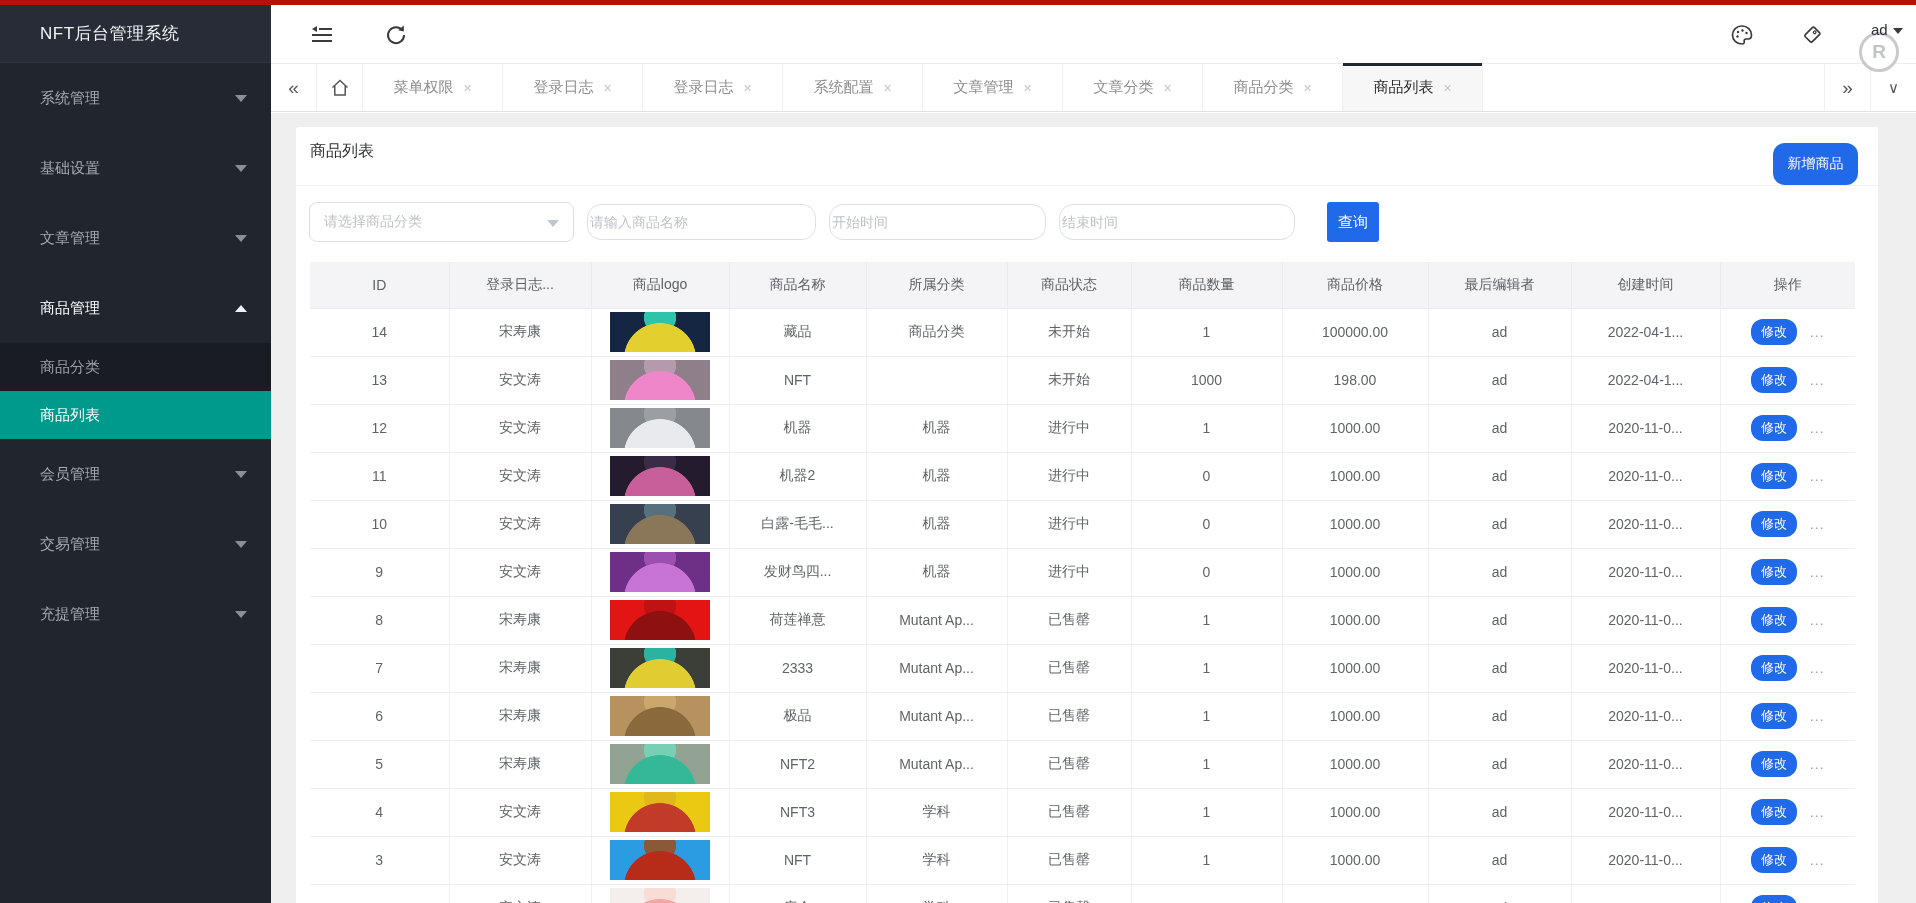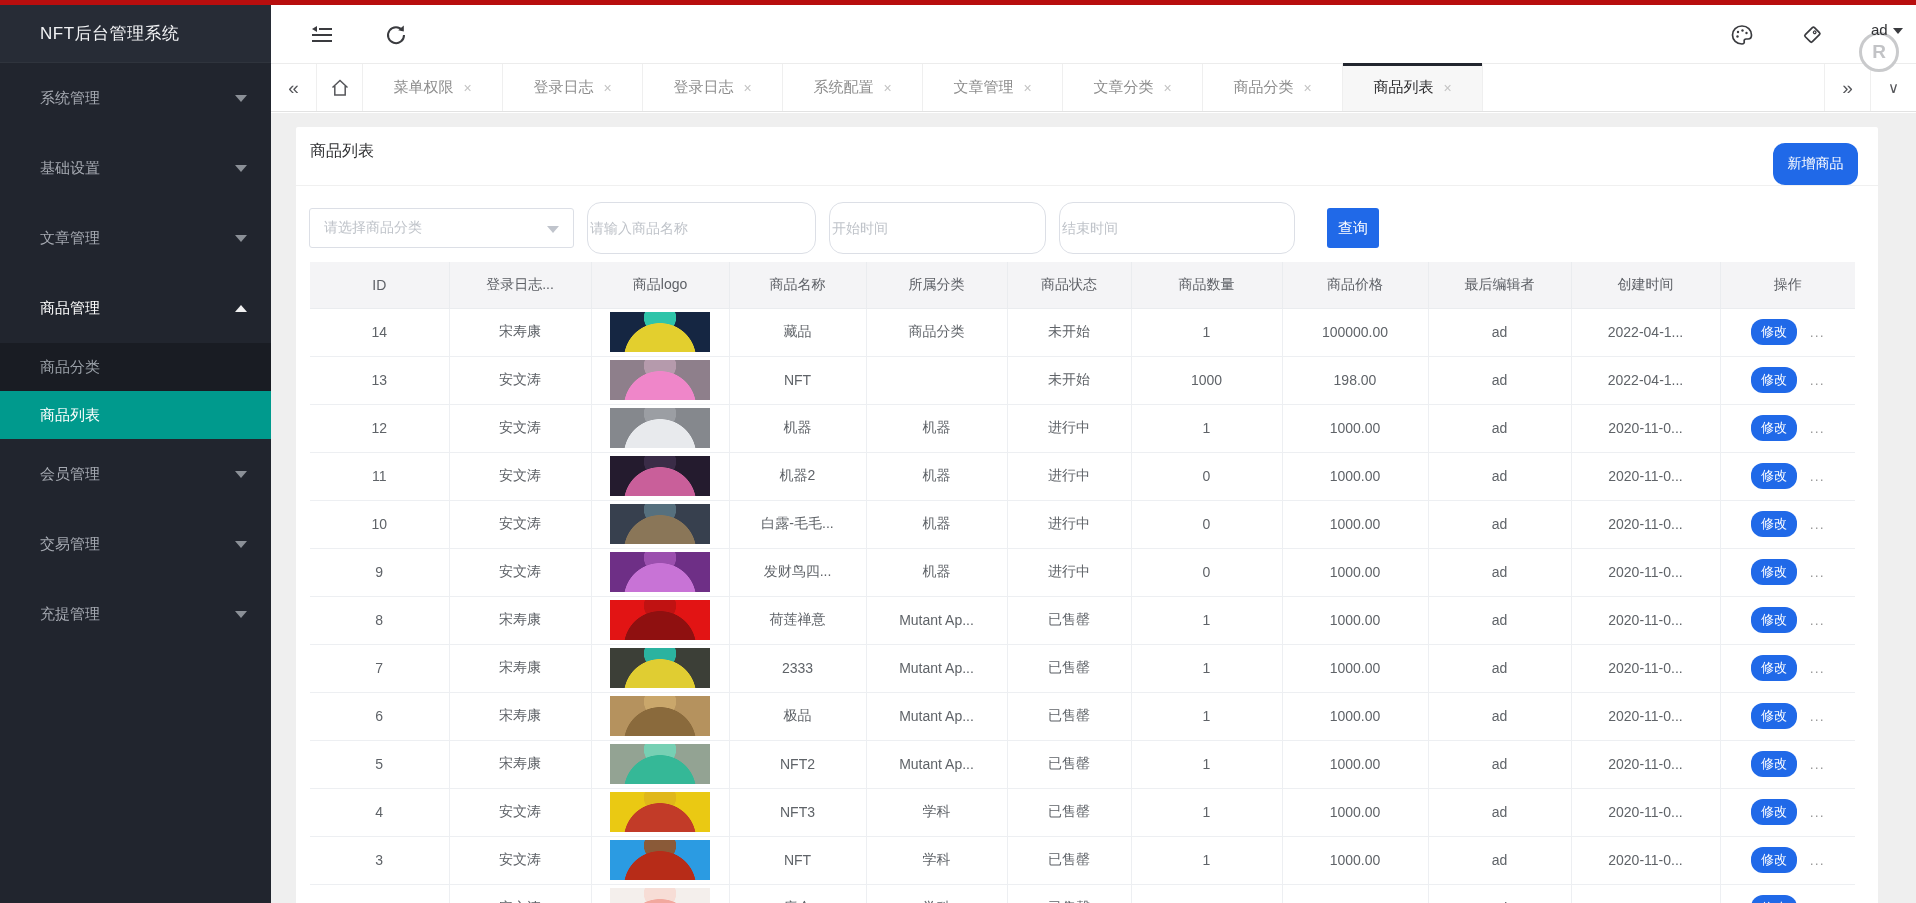--- a/index.html
+++ b/index.html
@@ -49,25 +49,25 @@
   .tab-spacer { flex:1; }
 
   
   .main { position:absolute; left:271px; top:113px; width:1645px; height:790px; background:#efefef; z-index:10; }
   .card { position:absolute; left:25px; top:14px; width:1582px; height:830px; background:#fff; border-radius:2px; }
   .card-title { position:absolute; left:14px; top:14px; font-size:16px; color:#303133; }
   .add-btn { position:absolute; right:20px; top:16px; width:85px; height:42px; border:none; border-radius:12px;
     color:#fff; font-size:14px; cursor:pointer; font-family:inherit; }
   .card-divider { position:absolute; left:0; top:58px; width:100%; border-bottom:1px solid #f0f0f0; }
   .filters { position:absolute; left:13px; top:75px; display:flex; align-items:center; }
-  .f-select { position:relative; width:265px; height:40px; border:1px solid #dcdfe6; border-radius:3px;
+  .f-select { position:relative; width:265px; height:40px; border:1px solid #dcdfe6; border-radius:8px;
     display:flex; align-items:center; padding-left:14px; color:#bfc3c9; font-size:14px; cursor:pointer; margin-right:13px; }
   .f-select .sel-caret { position:absolute; right:14px; top:17px; width:0; height:0;
     border-left:6px solid transparent; border-right:6px solid transparent; border-top:7px solid #c0c4cc; }
-  .f-input { height:52px; border:1px solid #dcdfe6; border-radius:14px; padding:0 2px; font-size:14px;
+  .f-input { height:36px; border:1px solid #dcdfe6; border-radius:14px; padding:0 2px; font-size:14px;
     color:#333; margin-right:13px; font-family:inherit; outline:none; }
   .f-input::placeholder { color:#bfc3c9; }
   .f-input.name { width:229px; }
   .f-input.start { width:217px; }
   .f-input.end { width:236px; margin-right:24px; }
   .search-btn { width:52px; height:40px; border:none; border-radius:3px; color:#fff; font-size:15px;
     cursor:pointer; font-family:inherit; }
 
   
   table.grid { position:absolute; left:14px; top:135px; width:1545px; border-collapse:collapse; table-layout:fixed; }

